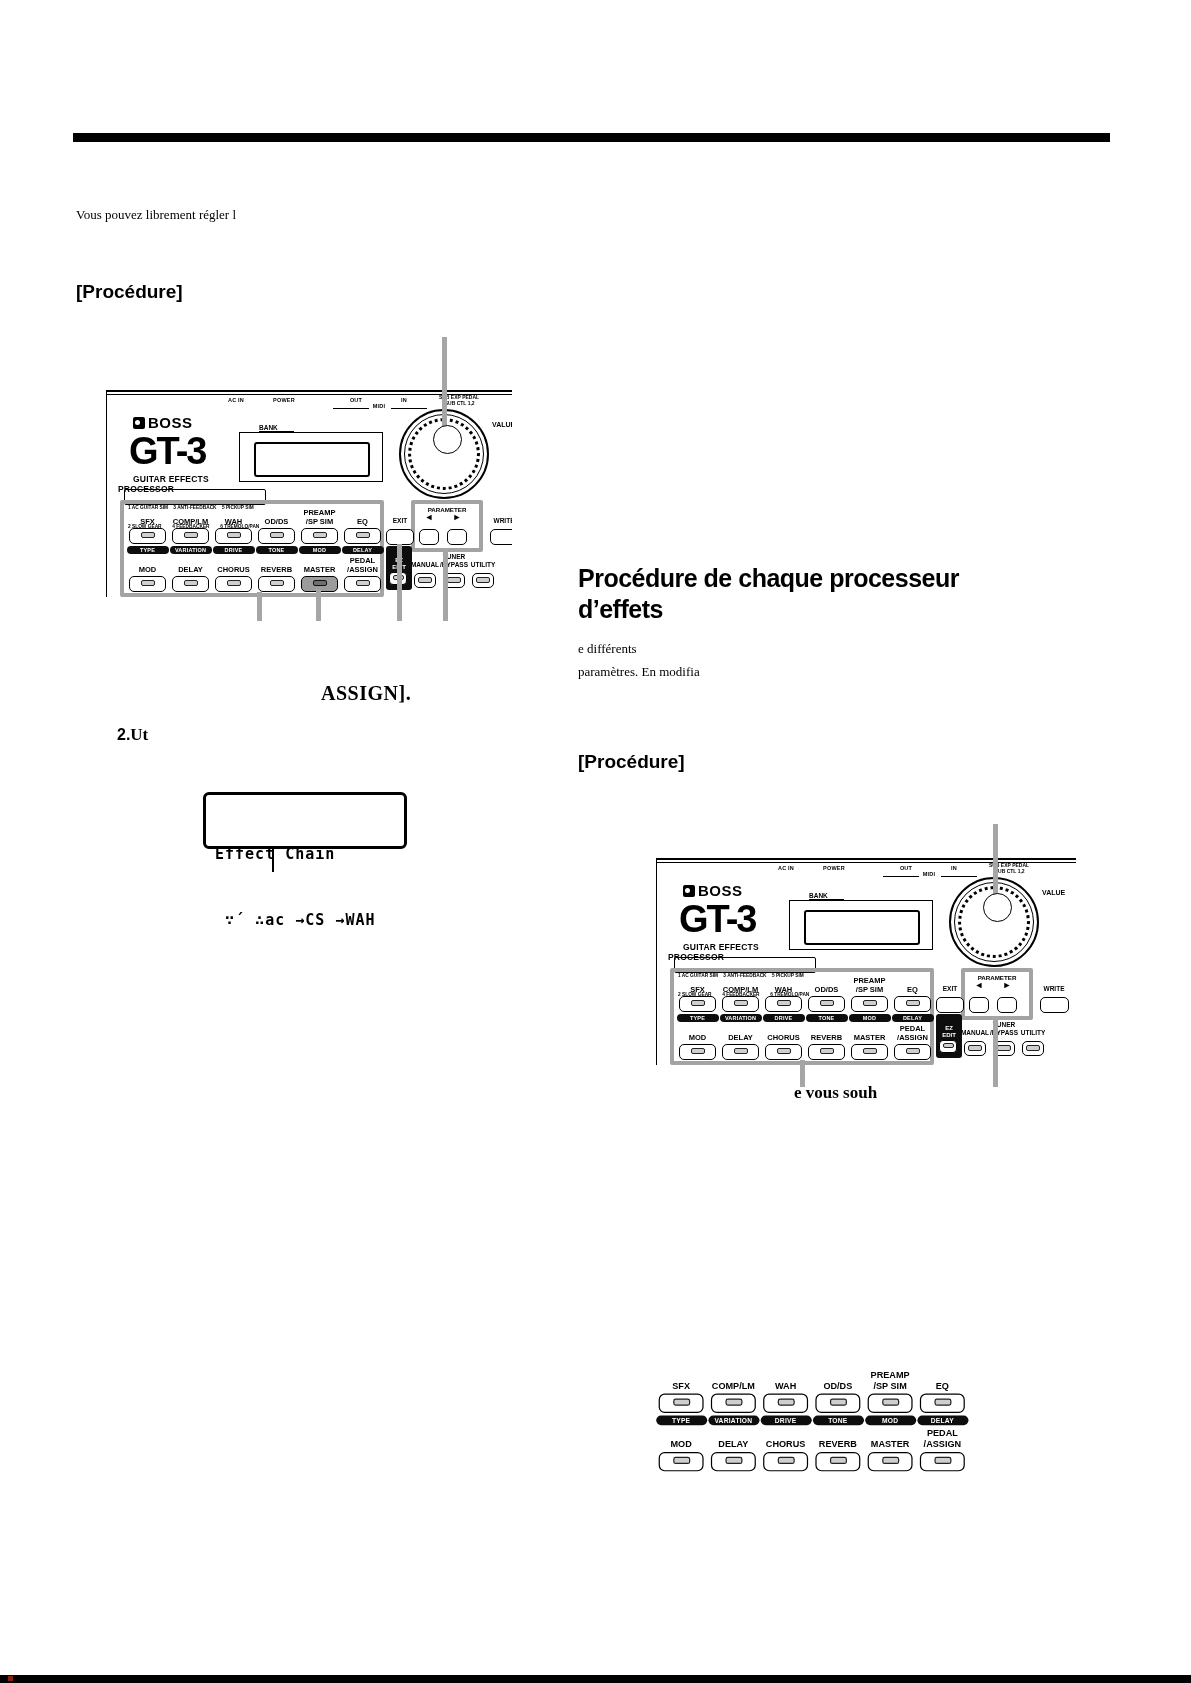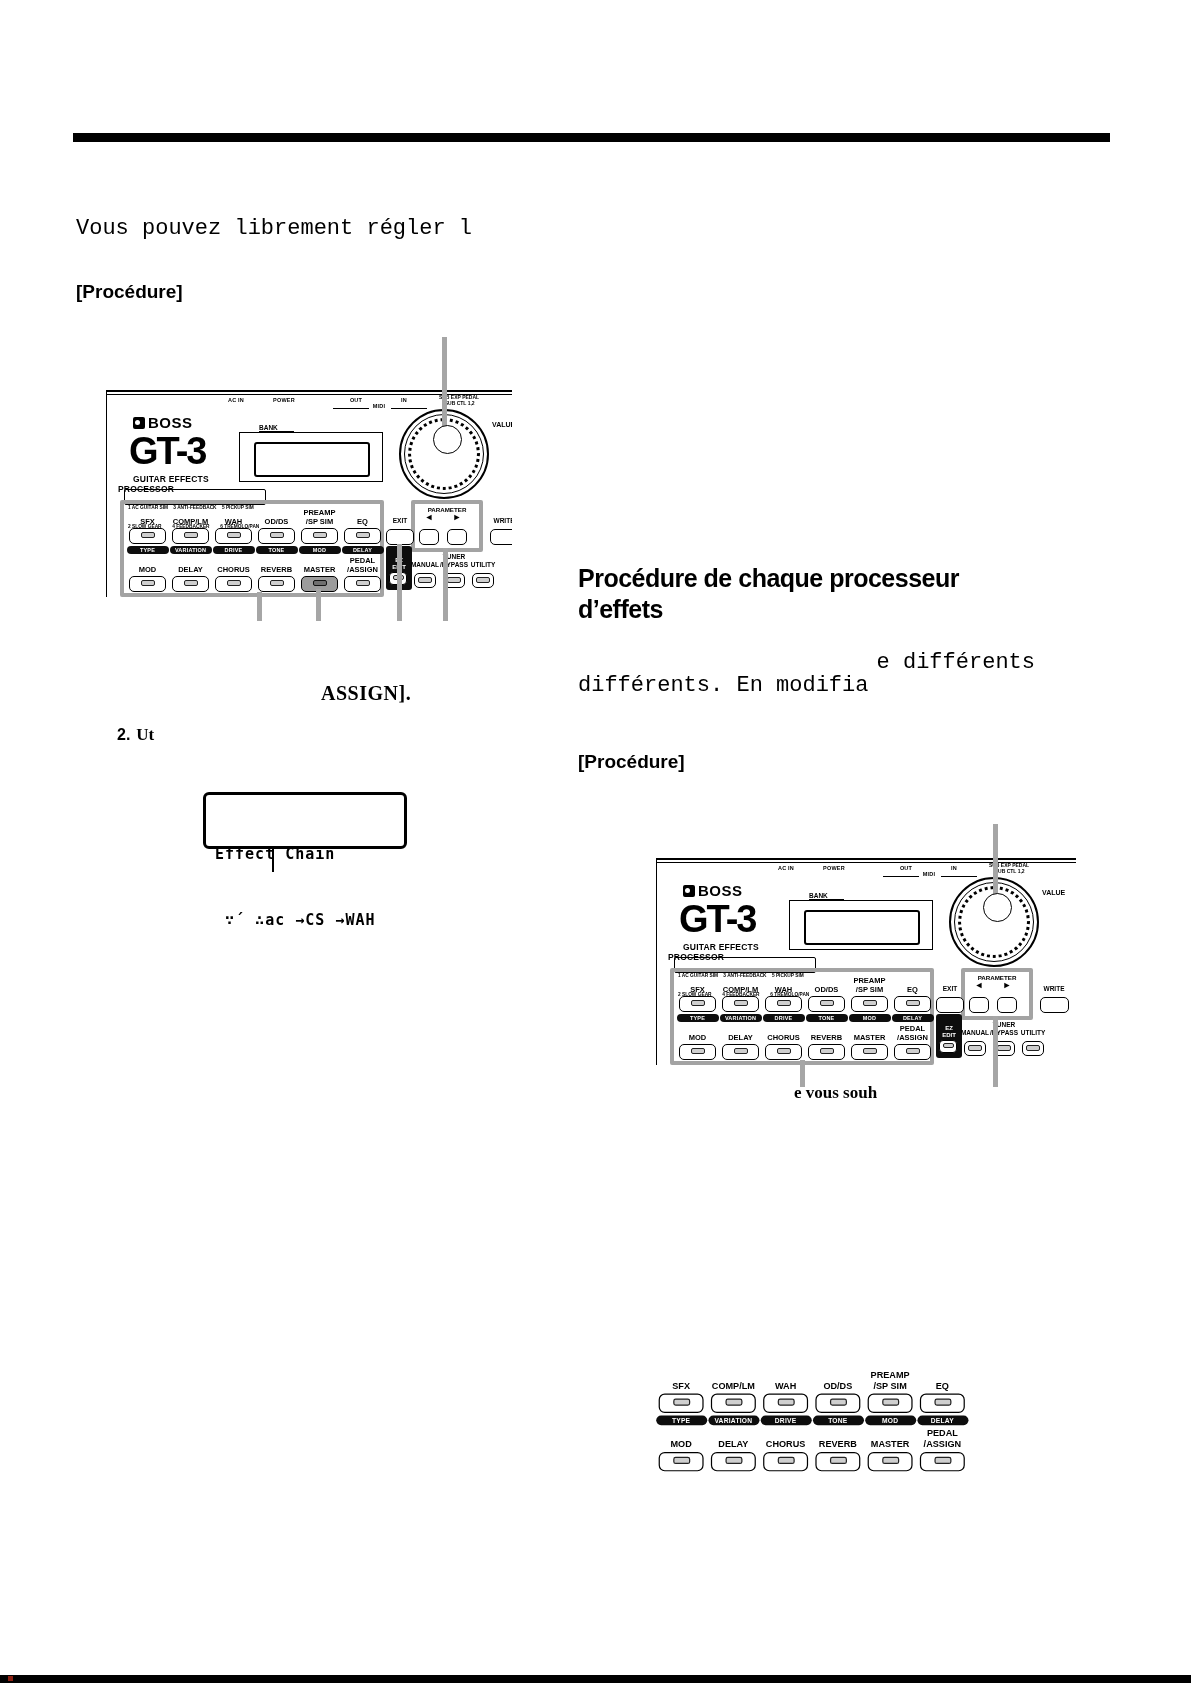--- a/index.html
+++ b/index.html
@@ -8,30 +8,30 @@
   .abs{position:absolute}
   .cx{transform:translateX(-50%)}
 
   .rule-top{left:73px;top:133px;width:1037px;height:9px;background:#000}
   .rule-bottom{left:0;top:1675px;width:1191px;height:8px;background:#000}
   .red-dot{left:8px;top:1676px;width:5px;height:5px;background:#8b2012}
 
   .h1{font-weight:bold;font-size:25px;letter-spacing:-0.5px;white-space:pre-line}
   .h1-left{left:73px;top:150px}
   .h1-right{left:578px;top:546px;line-height:31px}
-  .bodytext{font-family:Liberation Mono, monospace;font-size:22px}
+  .bodytext{font-family:Liberation Serif, serif;font-size:13px}
   .intro{left:76px;top:194px}
-  .frag1{left:578px;top:628px;width:457px;text-align:right}
+  .frag1{left:578px;top:628px;width:457px;}
   .frag2{left:578px;top:651px}
   .proc{font-size:19px;font-weight:bold}
   .proc1{left:76px;top:281px}
   .proc2{left:578px;top:751px}
   .aster{left:321px;top:682px;font-family:"Liberation Serif",serif;font-weight:bold;font-size:20px;letter-spacing:0.5px}
   .step2{left:117px;top:725px;font-weight:bold;font-size:16px}
-  .step2 .txt{font-family:"Liberation Serif",serif;font-size:17px;margin-left:6px}
+  .step2 .txt{font-family:"Liberation Serif",serif;font-size:17px;}
   .boldr{left:794px;top:1083px;font-family:"Liberation Serif",serif;font-weight:bold;font-size:17px}
 
   .lcd{left:203px;top:792px;width:204px;height:57px;border:3px solid #000;border-radius:6px;
        box-sizing:border-box;padding:4px 0 0 9px;background:#fff;
        font-family:"DejaVu Sans Mono","DejaVu Sans",monospace;font-weight:bold;
        font-size:15px;line-height:22px;letter-spacing:1px;white-space:pre}
   .lcd-callout{left:272px;top:849px;width:2px;height:23px;background:#000}
 
   
   .figure{position:absolute}
@@ -284,21 +284,21 @@
 
   <div class="abs lcd">
     <div>Effect Chain</div>
     <div> ∵´ ∴ac →CS →WAH</div>
   </div>
   <div class="abs lcd-callout"></div>
 
   <h1 class="abs h1 h1-right">Procédure de chaque processeur
 d’effets</h1>
   <p class="abs bodytext frag1">e différents</p>
-  <p class="abs bodytext frag2">différents. En modifia</p>
+  <p class="abs bodytext frag2">paramètres. En modifia</p>
   <div class="abs proc proc2">[Procédure]</div>
 
   <div class="figure fig2">
     <div class="panel-clip">
       <div>
   <div class="panel">
     <div class="abs p-line1"></div>
     <div class="abs p-line2"></div>
 
     <span class="abs jack cx" style="left:129px;top:7px">AC IN</span>

